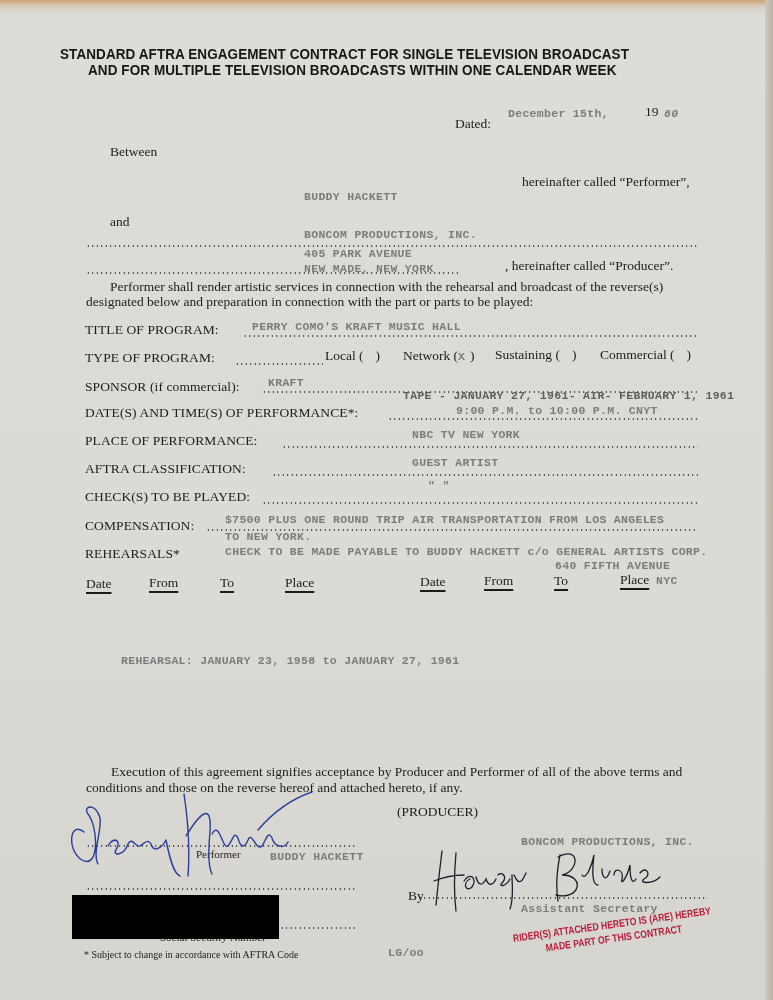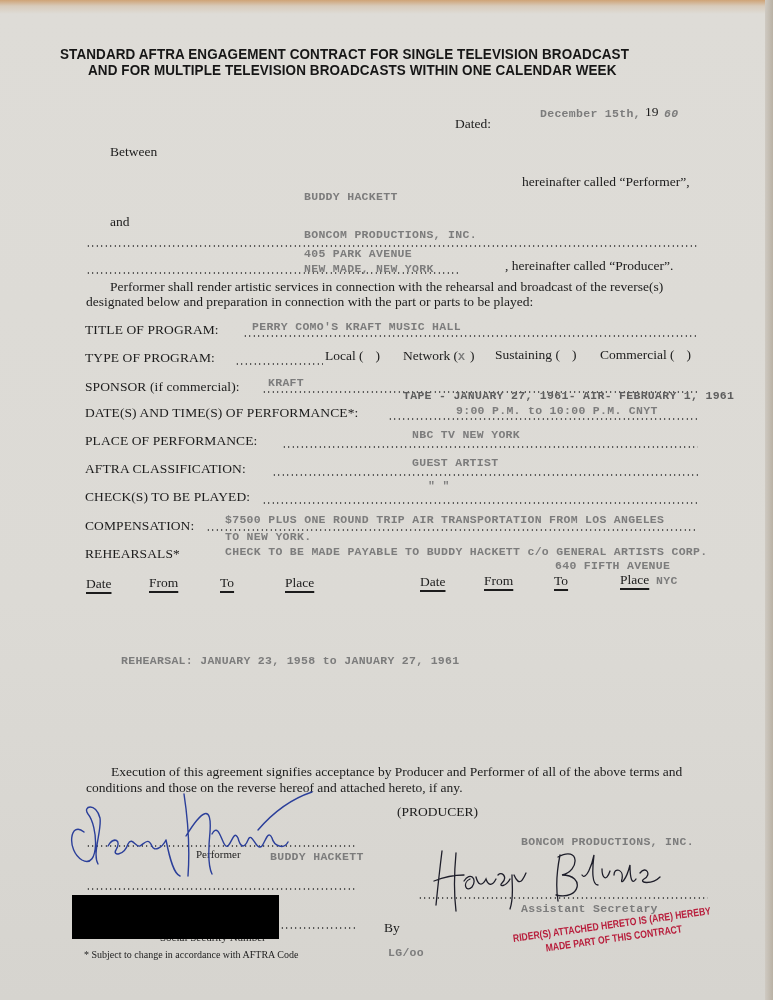--- a/index.html
+++ b/index.html
@@ -49,21 +49,21 @@
 </head>
 <body>
 
 <div class="paper"></div>
 <div class="edge-right"></div>
 
 <div class="abs title" style="left:60px; top:46px;">STANDARD AFTRA ENGAGEMENT CONTRACT FOR SINGLE TELEVISION BROADCAST</div>
 <div class="abs title" style="left:88px; top:62px;">AND FOR MULTIPLE TELEVISION BROADCASTS WITHIN ONE CALENDAR WEEK</div>
 
 <div class="abs serif" style="left:455px; top:116px;">Dated:</div>
-<div class="abs typed" style="left:508px; top:107px;margin-left:32px;">December 15th,</div>
+<div class="abs typed" style="left:508px; top:107px;">December 15th,</div>
 <div class="abs serif" style="left:645px; top:104px;">19</div>
 <div class="abs typed" style="left:664px; top:107px;font-style:italic;">60</div>
 
 <div class="abs serif" style="left:110px; top:144px;">Between</div>
 <div class="abs serif" style="left:522px; top:174px;">hereinafter called “Performer”,</div>
 <div class="abs typed" style="left:304px; top:190px;">BUDDY HACKETT</div>
 
 <div class="abs serif" style="left:110px; top:214px;">and</div>
 <div class="abs typed" style="left:304px; top:228px;">BONCOM PRODUCTIONS, INC.</div>
 <div class="dots" style="left:86px; top:245px; width:612px;"></div>
@@ -149,21 +149,21 @@
 <div class="abs small" style="left:160px; top:931px; font-size:11px;">Social Security Number</div>
 <div class="redact" style="left:72px; top:895px; width:207px; height:44px;"></div>
 
 <div class="abs small" style="left:84px; top:949px;">* Subject to change in accordance with AFTRA Code</div>
 
 <svg class="sig" style="left:62px; top:790px;" width="260" height="90">
   <path d="M22 42 C8 30 4 60 20 70 C38 80 36 36 26 24 C20 16 34 12 38 28 C40 40 30 64 36 74 M46 56 C52 46 60 50 54 60 C50 66 62 66 66 54 C70 46 74 58 78 56 C84 52 86 48 90 56 C92 62 100 58 104 50 M104 50 C108 70 112 84 118 86 M122 4 C126 30 128 58 126 86 M124 46 C140 20 150 14 148 42 C146 62 146 76 150 84 M150 44 C158 30 160 60 166 56 C170 52 172 40 176 48 C178 56 182 60 186 50 C190 40 194 62 200 56 C204 50 206 40 210 48 C212 56 222 60 226 52 M196 40 C208 26 226 10 250 2" fill="none" stroke="#2b3f9a" stroke-width="1.4" stroke-linecap="round"></path>
 </svg>
 
 <div class="abs typed" style="left:521px; top:835px;">BONCOM PRODUCTIONS, INC.</div>
-<div class="abs serif" style="left:384px; top:888px;margin-top:32px;">By</div>
+<div class="abs serif" style="left:408px; top:888px;">By</div>
 <div class="dots" style="left:418px; top:897px; width:290px;"></div>
 <div class="abs typed" style="left:521px; top:902px;">Assistant Secretary</div>
 
 <svg class="sig" style="left:430px; top:845px;" width="240" height="70">
   <path d="M6 60 C8 40 10 22 12 6 M26 8 C24 30 24 50 26 66 M4 36 C14 32 24 30 34 30 M34 36 C40 26 48 34 42 42 C36 48 32 38 40 34 M46 32 C48 40 52 42 56 34 C58 40 62 42 66 34 M68 30 C72 26 78 32 72 38 C68 42 76 42 80 34 M82 30 C82 42 84 52 80 64 M84 30 C90 44 94 32 96 28 M130 10 C126 30 126 44 128 56 M128 12 C150 0 150 26 132 30 C156 30 150 56 126 50 M152 30 C156 36 162 20 164 10 C162 26 162 40 168 40 M172 24 C172 32 176 38 180 26 M184 30 C184 22 194 24 192 34 C190 40 196 36 200 20 C200 34 202 40 206 34 M210 28 C216 20 222 30 214 34 C208 38 222 40 230 32" fill="none" stroke="#1e1e2a" stroke-width="1.3" stroke-linecap="round"></path>
 </svg>
 
 <div class="abs typed" style="left:388px; top:946px;">LG/oo</div>
 
 <div class="abs stamp" style="left:512px; top:931px;">

